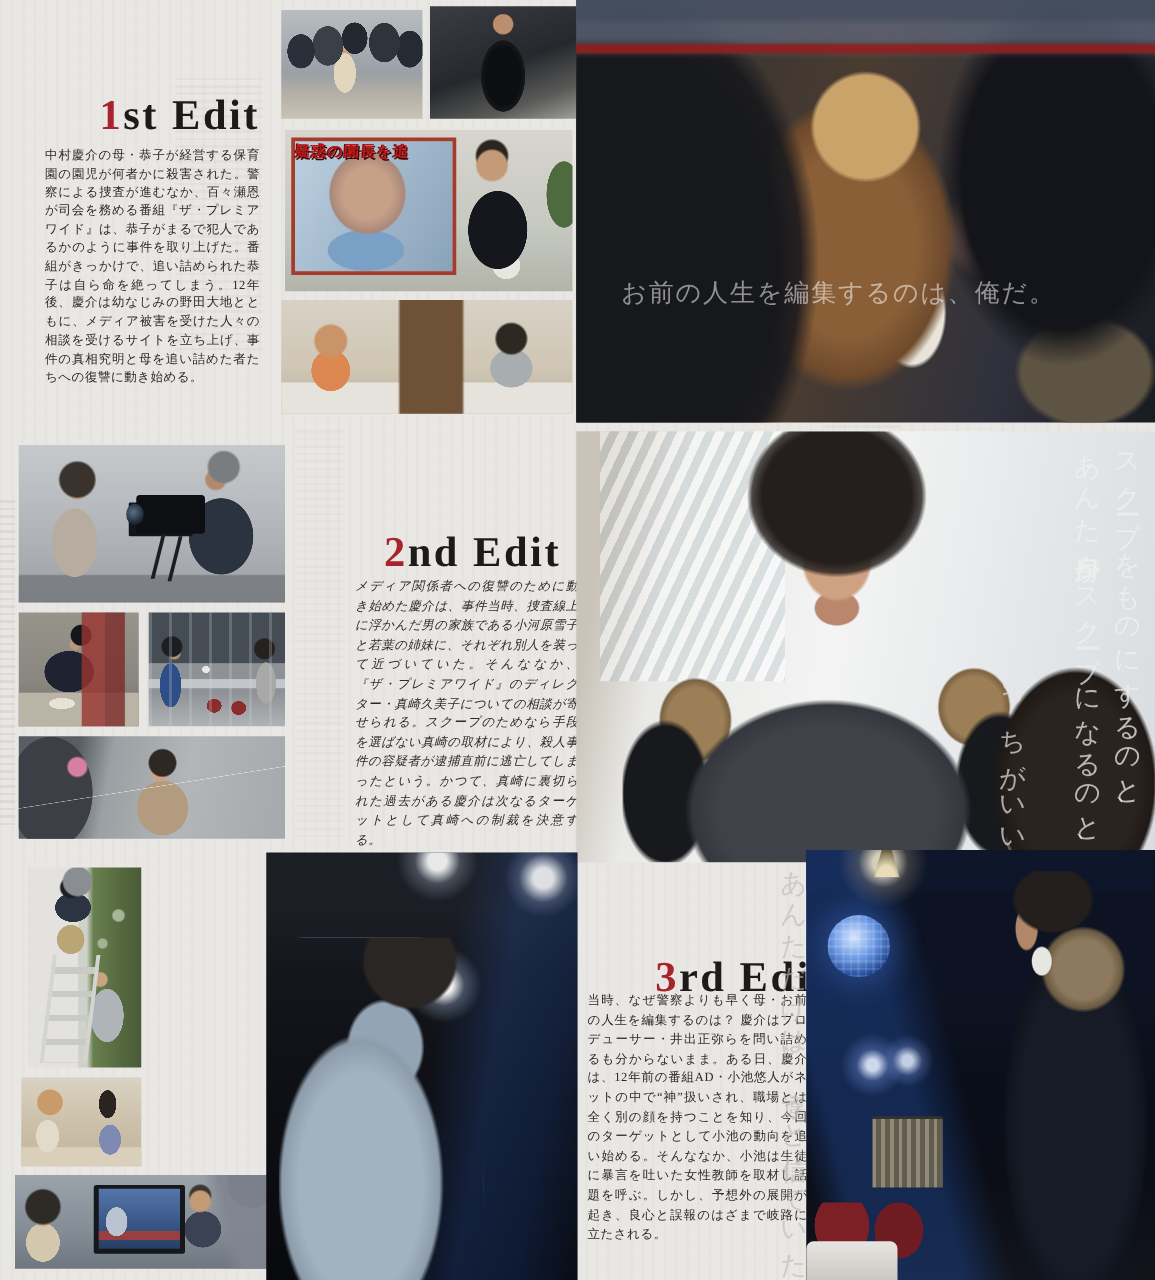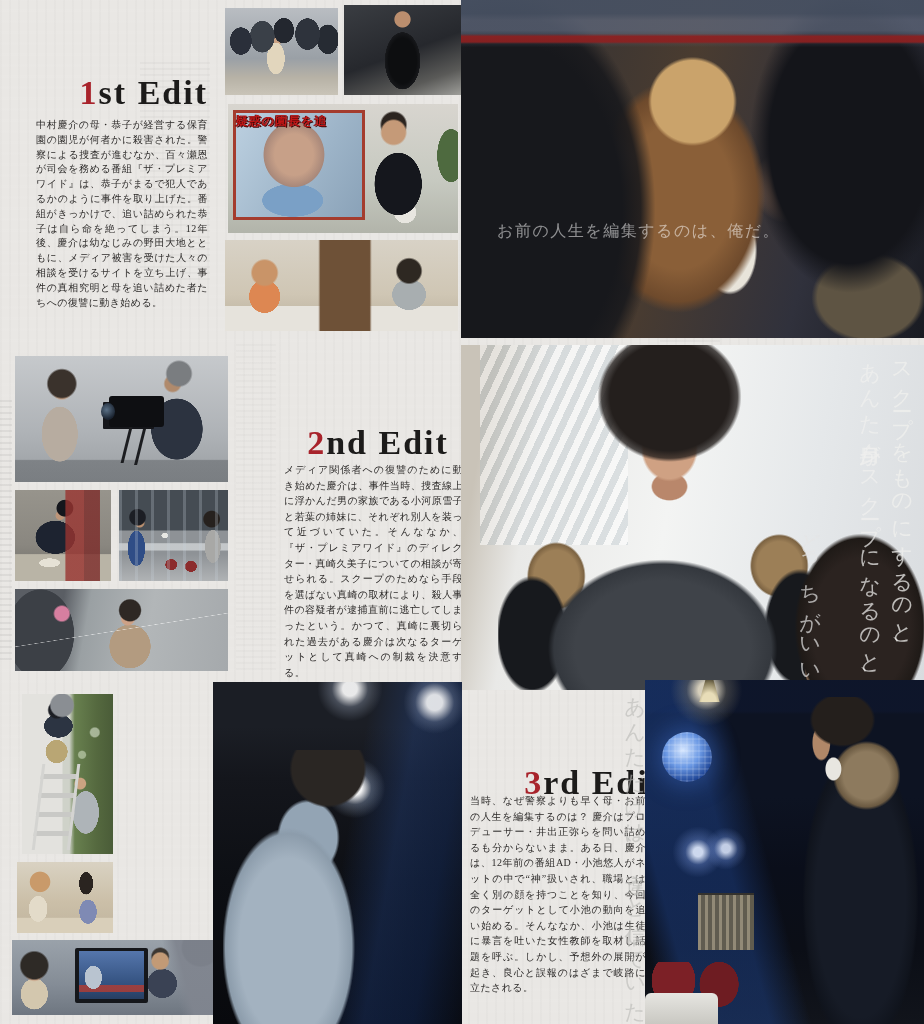--- a/index.html
+++ b/index.html
@@ -23,25 +23,25 @@
   .s6{left:236px;top:340px;width:40px;height:330px;opacity:.35;}
 
   
   .edit-title{position:absolute;font-size:34px;letter-spacing:2px;color:#1c1b1a;white-space:nowrap;}
   .edit-title .num{color:#a8232b;}
   .t1{left:36px;top:46px;width:172px;text-align:right;}
   .t2{left:288px;top:396px;width:180px;text-align:center;}
   .t3{left:486px;top:736px;width:176px;text-align:right;}
   .edit-body{position:absolute;font-size:10px;line-height:15.6px;color:#2c2a29;text-align:justify;letter-spacing:.4px;}
   .b1{left:36px;top:108px;width:172px;line-height:14.8px;}
-  .b2{left:284px;top:452px;width:179px;}
+  .b2{left:284px;top:452px;width:179px;font-style:italic;}
   .b3{left:470px;top:783px;width:176px;}
 
   
-  .tagline-h{position:absolute;left:497px;top:221px;font-size:16px;letter-spacing:1.5px;color:rgba(255,255,255,0.52);white-space:nowrap;z-index:6;}
+  .tagline-h{position:absolute;left:497px;top:221px;font-size:20px;letter-spacing:1.5px;color:rgba(255,255,255,0.52);white-space:nowrap;z-index:6;}
   .vtag{position:absolute;writing-mode:vertical-rl;text-orientation:upright;overflow:hidden;z-index:6;white-space:nowrap;}
   .v2a{left:888px;top:348px;height:330px;font-size:21px;letter-spacing:2px;color:rgba(240,240,238,0.75);}
   .v2b{left:856px;top:348px;height:330px;font-size:21px;letter-spacing:2px;color:rgba(240,240,238,0.72);}
   .v2c{left:796px;top:518px;height:162px;font-size:21px;letter-spacing:2px;color:rgba(230,230,230,0.7);}
   .v3{left:621px;top:682px;height:342px;font-size:21px;letter-spacing:1.5px;color:rgba(185,185,183,0.62);}
 
   
   .ph{position:absolute;overflow:hidden;}
   .ph>*{position:absolute;}
 

